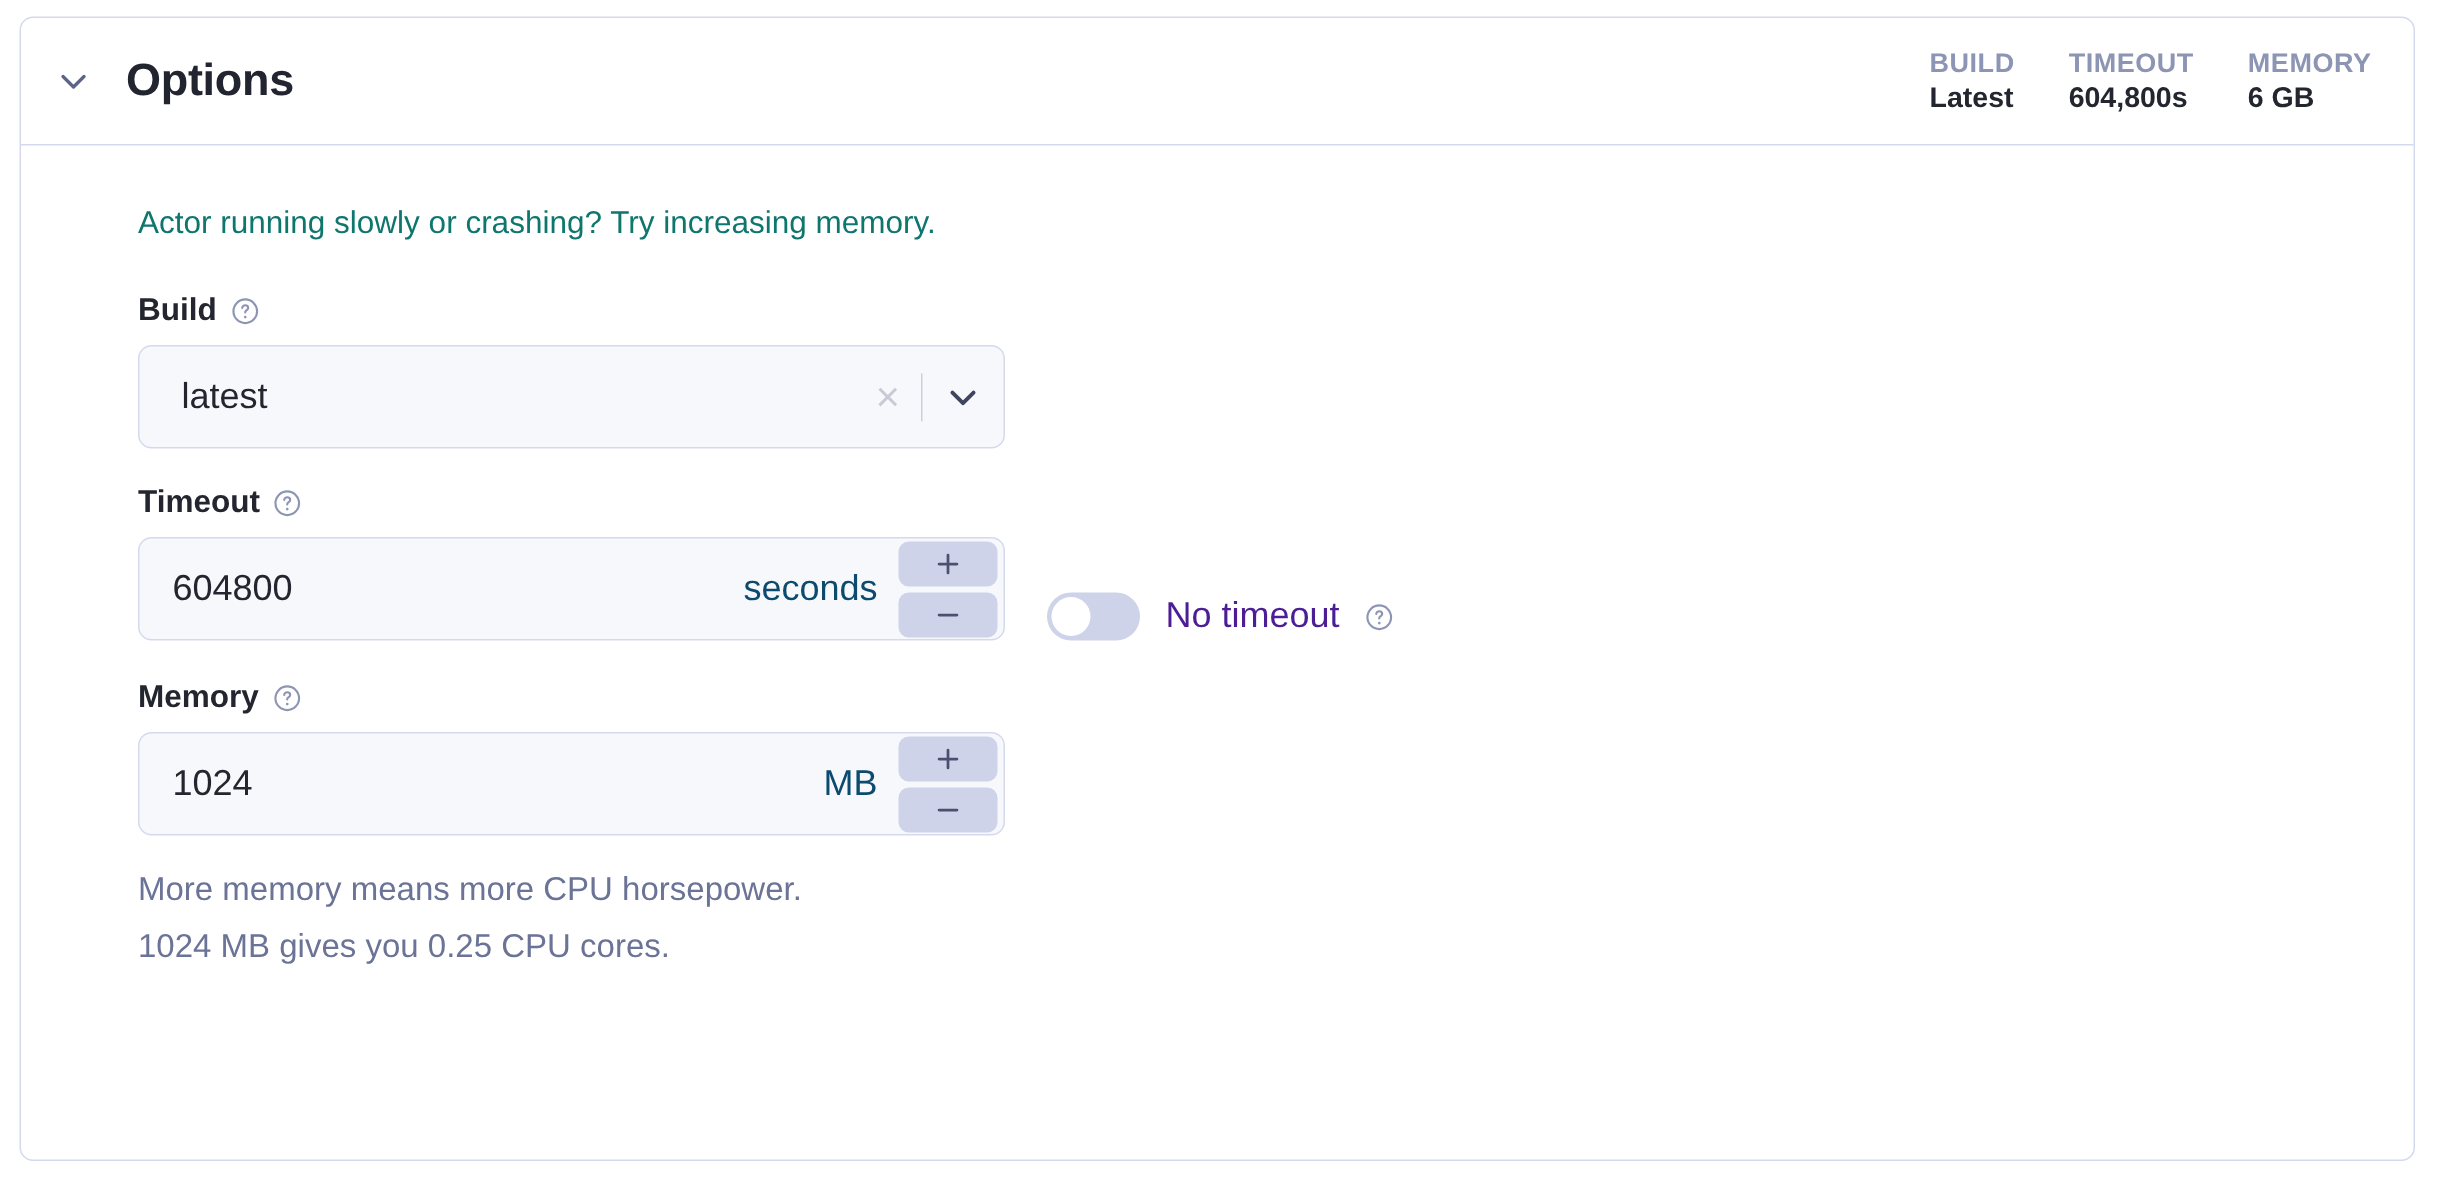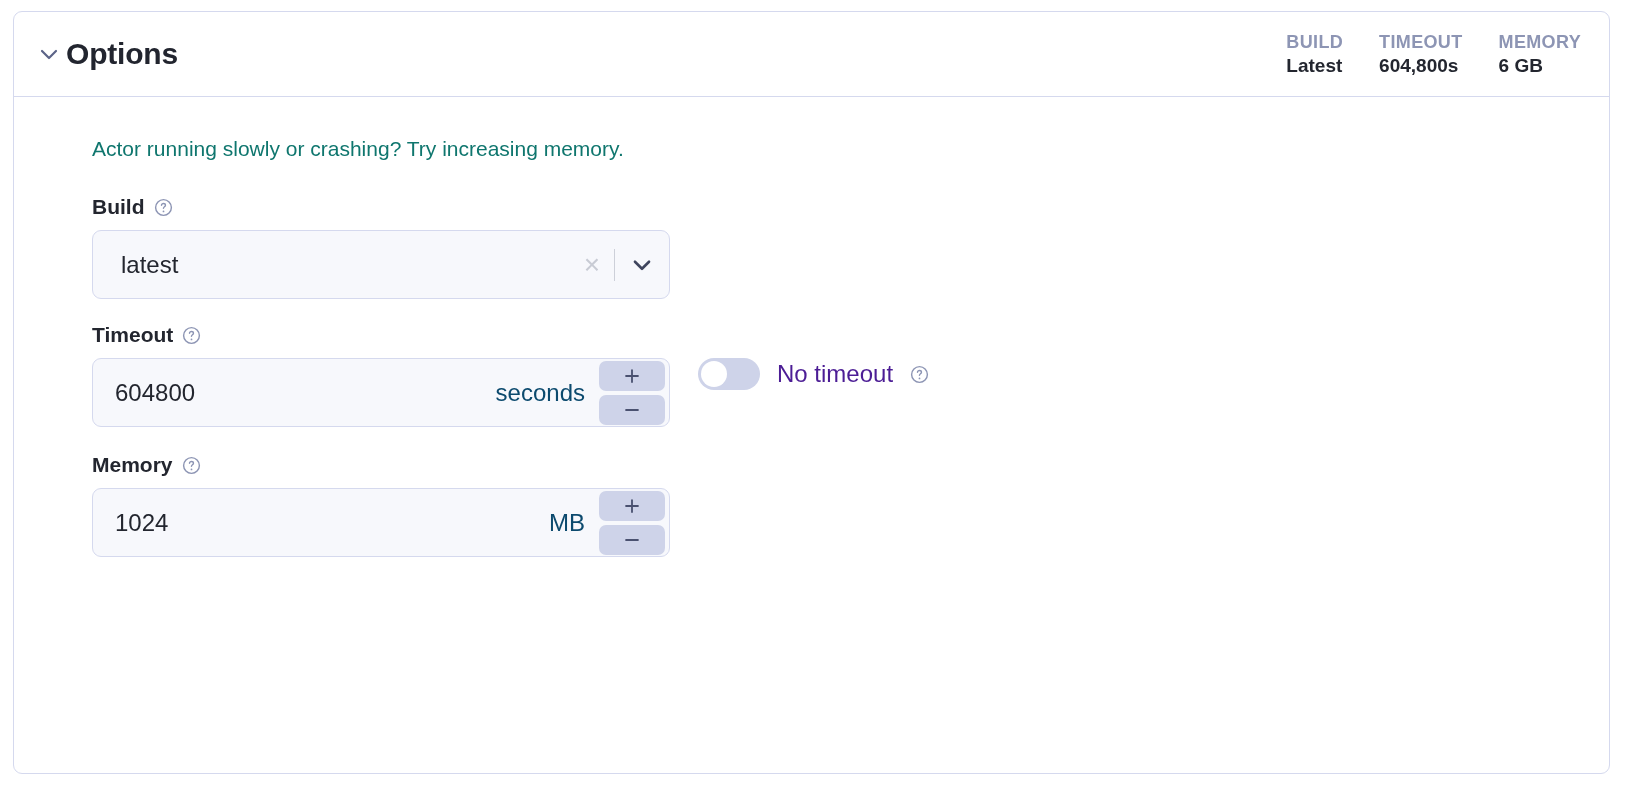--- a/index.html
+++ b/index.html
@@ -33,21 +33,21 @@
     border-bottom: 1px solid #d5d9ee;
     display: flex;
     align-items: center;
     justify-content: space-between;
     padding: 0 26px 0 22px;
     box-sizing: border-box;
   }
   .header-left {
     display: flex;
     align-items: center;
-    gap: 4px;
+    gap: 22px;
   }
   .collapse-chevron {
     width: 26px;
     height: 26px;
     display: flex;
     align-items: center;
     justify-content: center;
     cursor: pointer;
   }
   .collapse-chevron svg { display: block; }
@@ -112,21 +112,21 @@
     align-items: center;
     justify-content: center;
     cursor: pointer;
     flex: none;
   }
   .help-icon svg { display: block; }
 
   
   .control-row {
     display: flex;
-    align-items: flex-start;
+    align-items: flex-end;
     gap: 28px;
   }
   .input-box {
     position: relative;
     box-sizing: border-box;
     width: 578px;
     height: 69px;
     background: #f7f8fc;
     border: 1px solid #d5d9ee;
     border-radius: 9px;
@@ -361,15 +361,19 @@
           </svg>
         </span>
         <span class="stepper-btn">
           <svg width="22" height="22" viewBox="0 0 24 24" fill="none">
             <path d="M5.5 12h13" stroke="#4a5170" stroke-width="2" stroke-linecap="round"></path>
           </svg>
         </span>
       </span>
     </div>
 
+    <div class="hint-text">
+      <div>More memory means more CPU horsepower.</div>
+      <div>1024 MB gives you 0.25 CPU cores.</div>
+    </div>
 
   </div>
 </div>
 
 </body></html>

